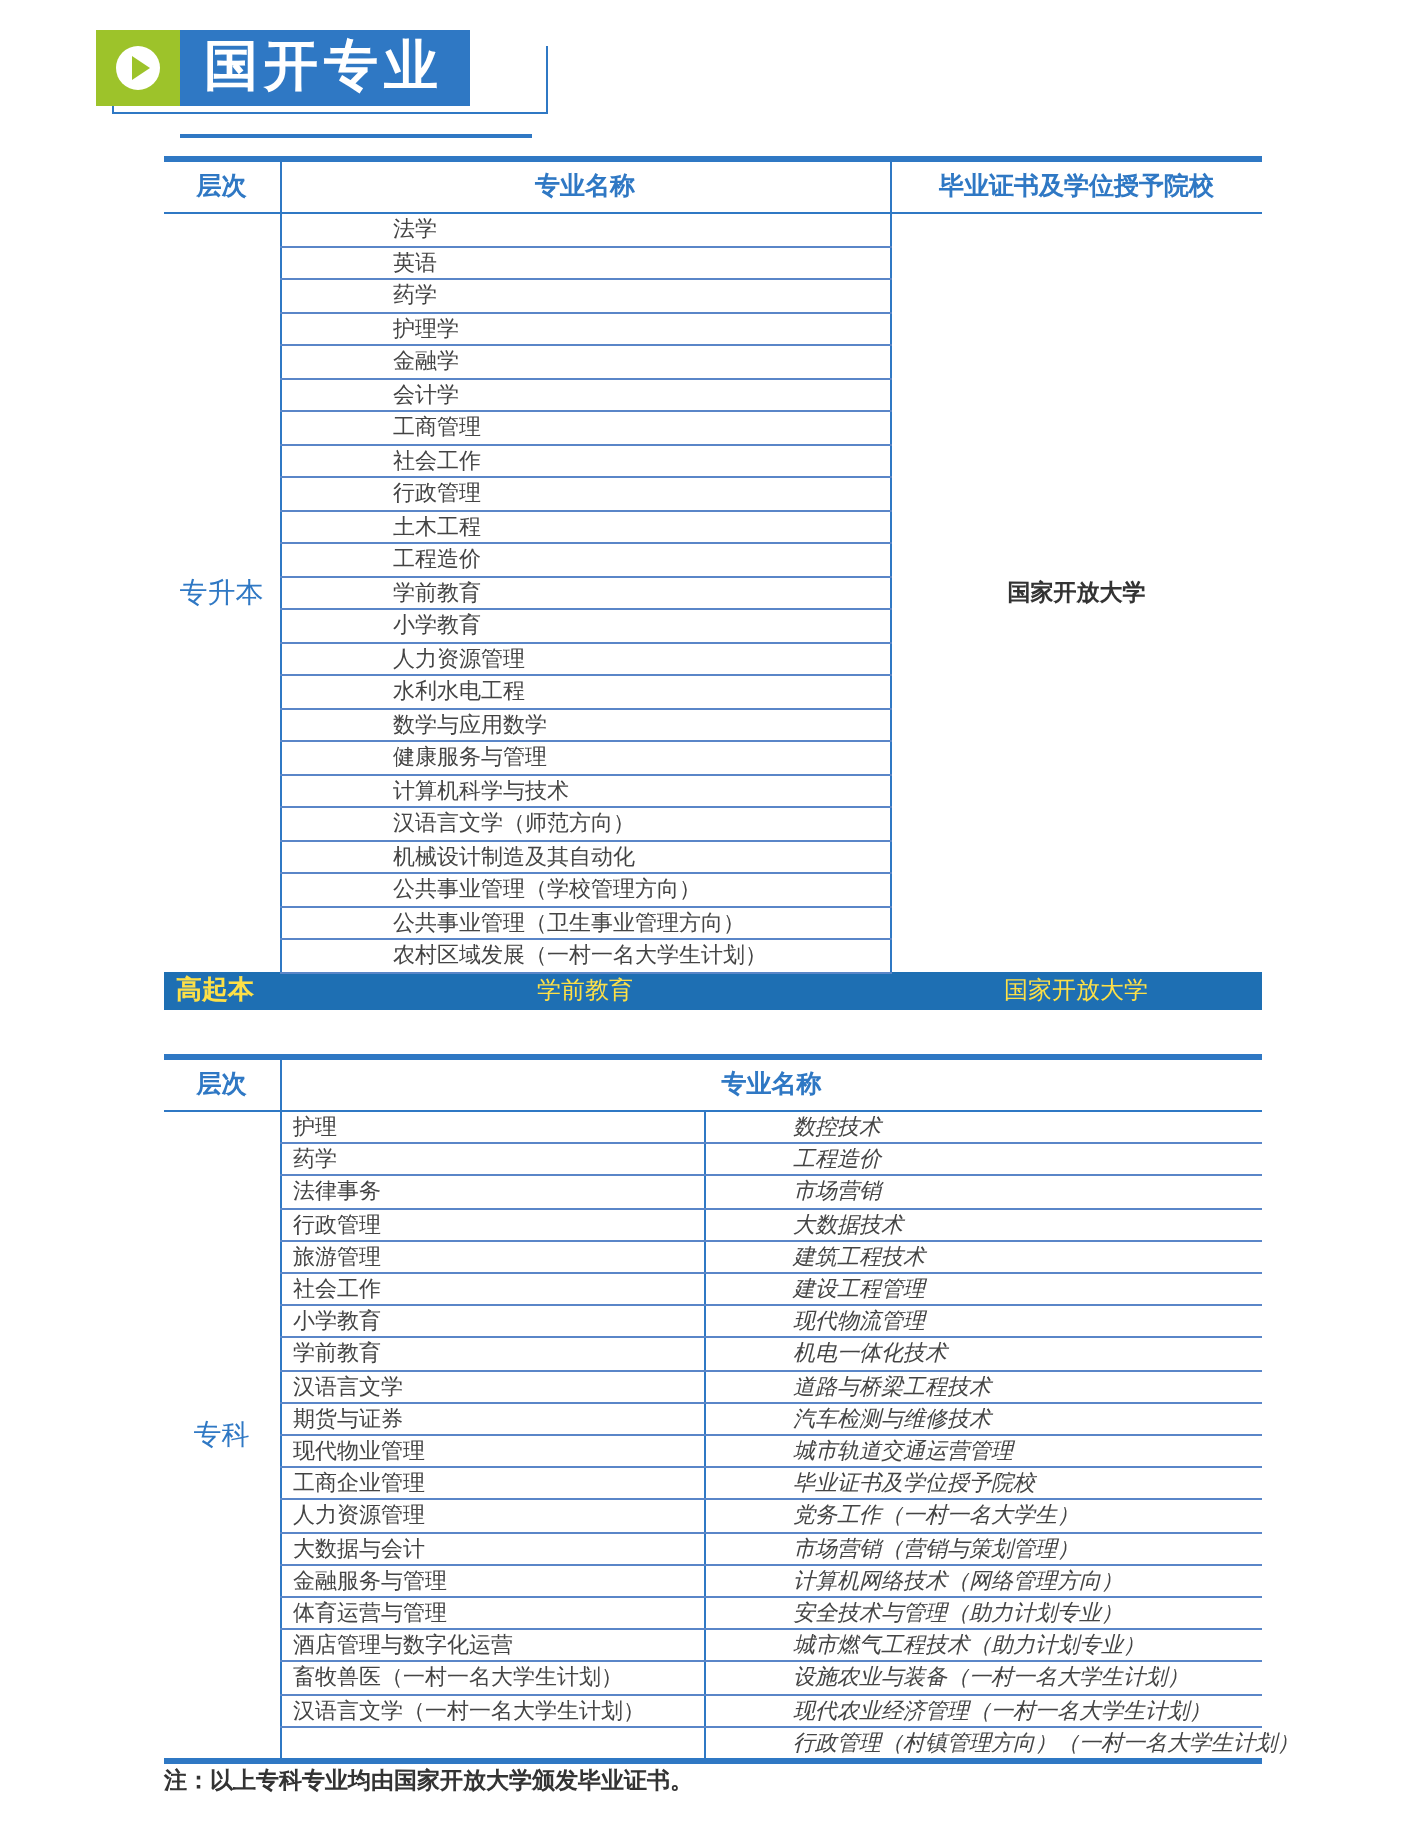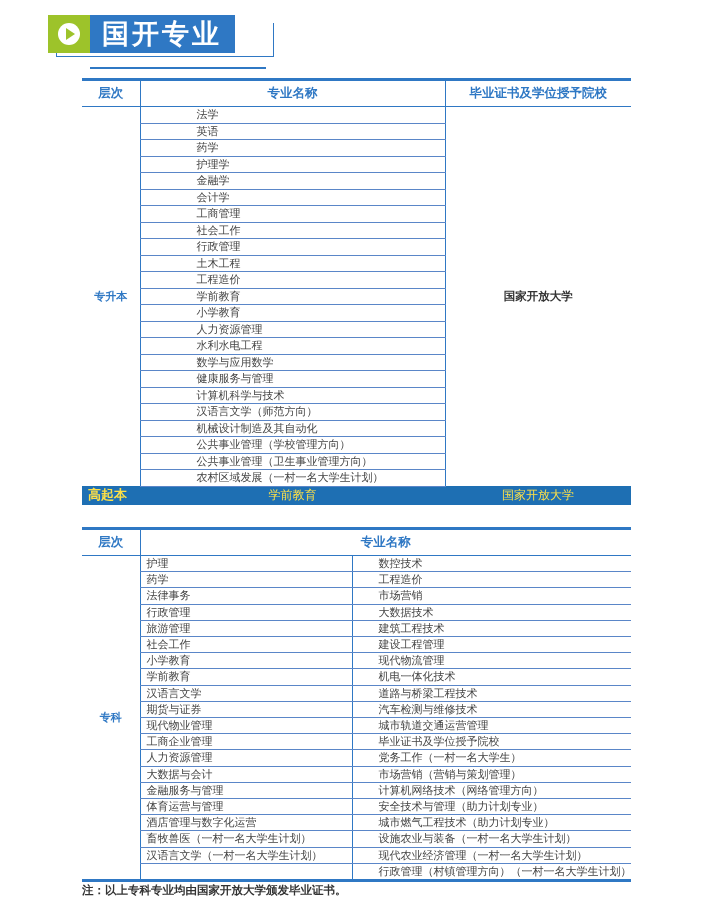--- a/index.html
+++ b/index.html
@@ -20,32 +20,32 @@
 
   
   table { border-collapse: collapse; position: absolute; left: 82px; width: 549px; table-layout: fixed; }
   td, th { padding: 0; font-size: 11px; color: #444; font-weight: normal; }
   .hdr th { color: #2f78c4; font-weight: bold; font-size: 12.5px; height: 25px; }
   .t1 { top: 78px; border-top: 3px solid #2f78c4; }
   .t1 .hdr th { border-bottom: 1.5px solid #2f78c4; }
   .t1 td.major { border-left: 1.5px solid #2f78c4; border-right: 1.5px solid #2f78c4; border-bottom: 1px solid #5a86c8;
                  height: 15.5px; line-height: 15.5px; padding-left: 56px; }
   .t1 .hdr th.c2 { border-left: 1.5px solid #2f78c4; border-right: 1.5px solid #2f78c4; }
-  .level { color: #2f78c4; font-weight: bold; font-size: 11px; text-align: center; }
+  .level { color: #2f78c4; font-weight: normal; font-size: 14px; text-align: center; }
   .school { text-align: center; font-size: 11.5px; color: #333; font-weight: bold; }
   .gq td { background: #1e6fb3; color: #fde047; height: 18px; font-size: 12px; }
   .gq td.lv { font-weight: bold; font-size: 13px; padding-left: 6px; }
   .gq td.c { text-align: center; }
 
   .t2 { top: 527px; border-top: 3px solid #2f78c4; border-bottom: 3px solid #2f78c4; }
   .t2 .hdr th { border-bottom: 1.5px solid #2f78c4; }
   .t2 .hdr th.c2 { border-left: 1.5px solid #2f78c4; }
   .t2 td.m { border-bottom: 1px solid #5a86c8; height: 15.2px; line-height: 15.2px; padding-left: 6px; }
   .t2 td.m.left { border-left: 1.5px solid #2f78c4; border-right: 1.5px solid #2f78c4; }
-  .t2 td.m.right { padding-left: 26px; white-space: nowrap; }
+  .t2 td.m.right { padding-left: 44px; white-space: nowrap; font-style: italic; }
   .t2 tr:last-child td.m { border-bottom: none; }
 
   .note { position: absolute; left: 82px; top: 883px; font-size: 11.5px; font-weight: bold; color: #333; }
 </style>
 </head>
 <body>
 
 <div class="banner">
   <div class="banner-shadow"></div>
   <div class="banner-green">

